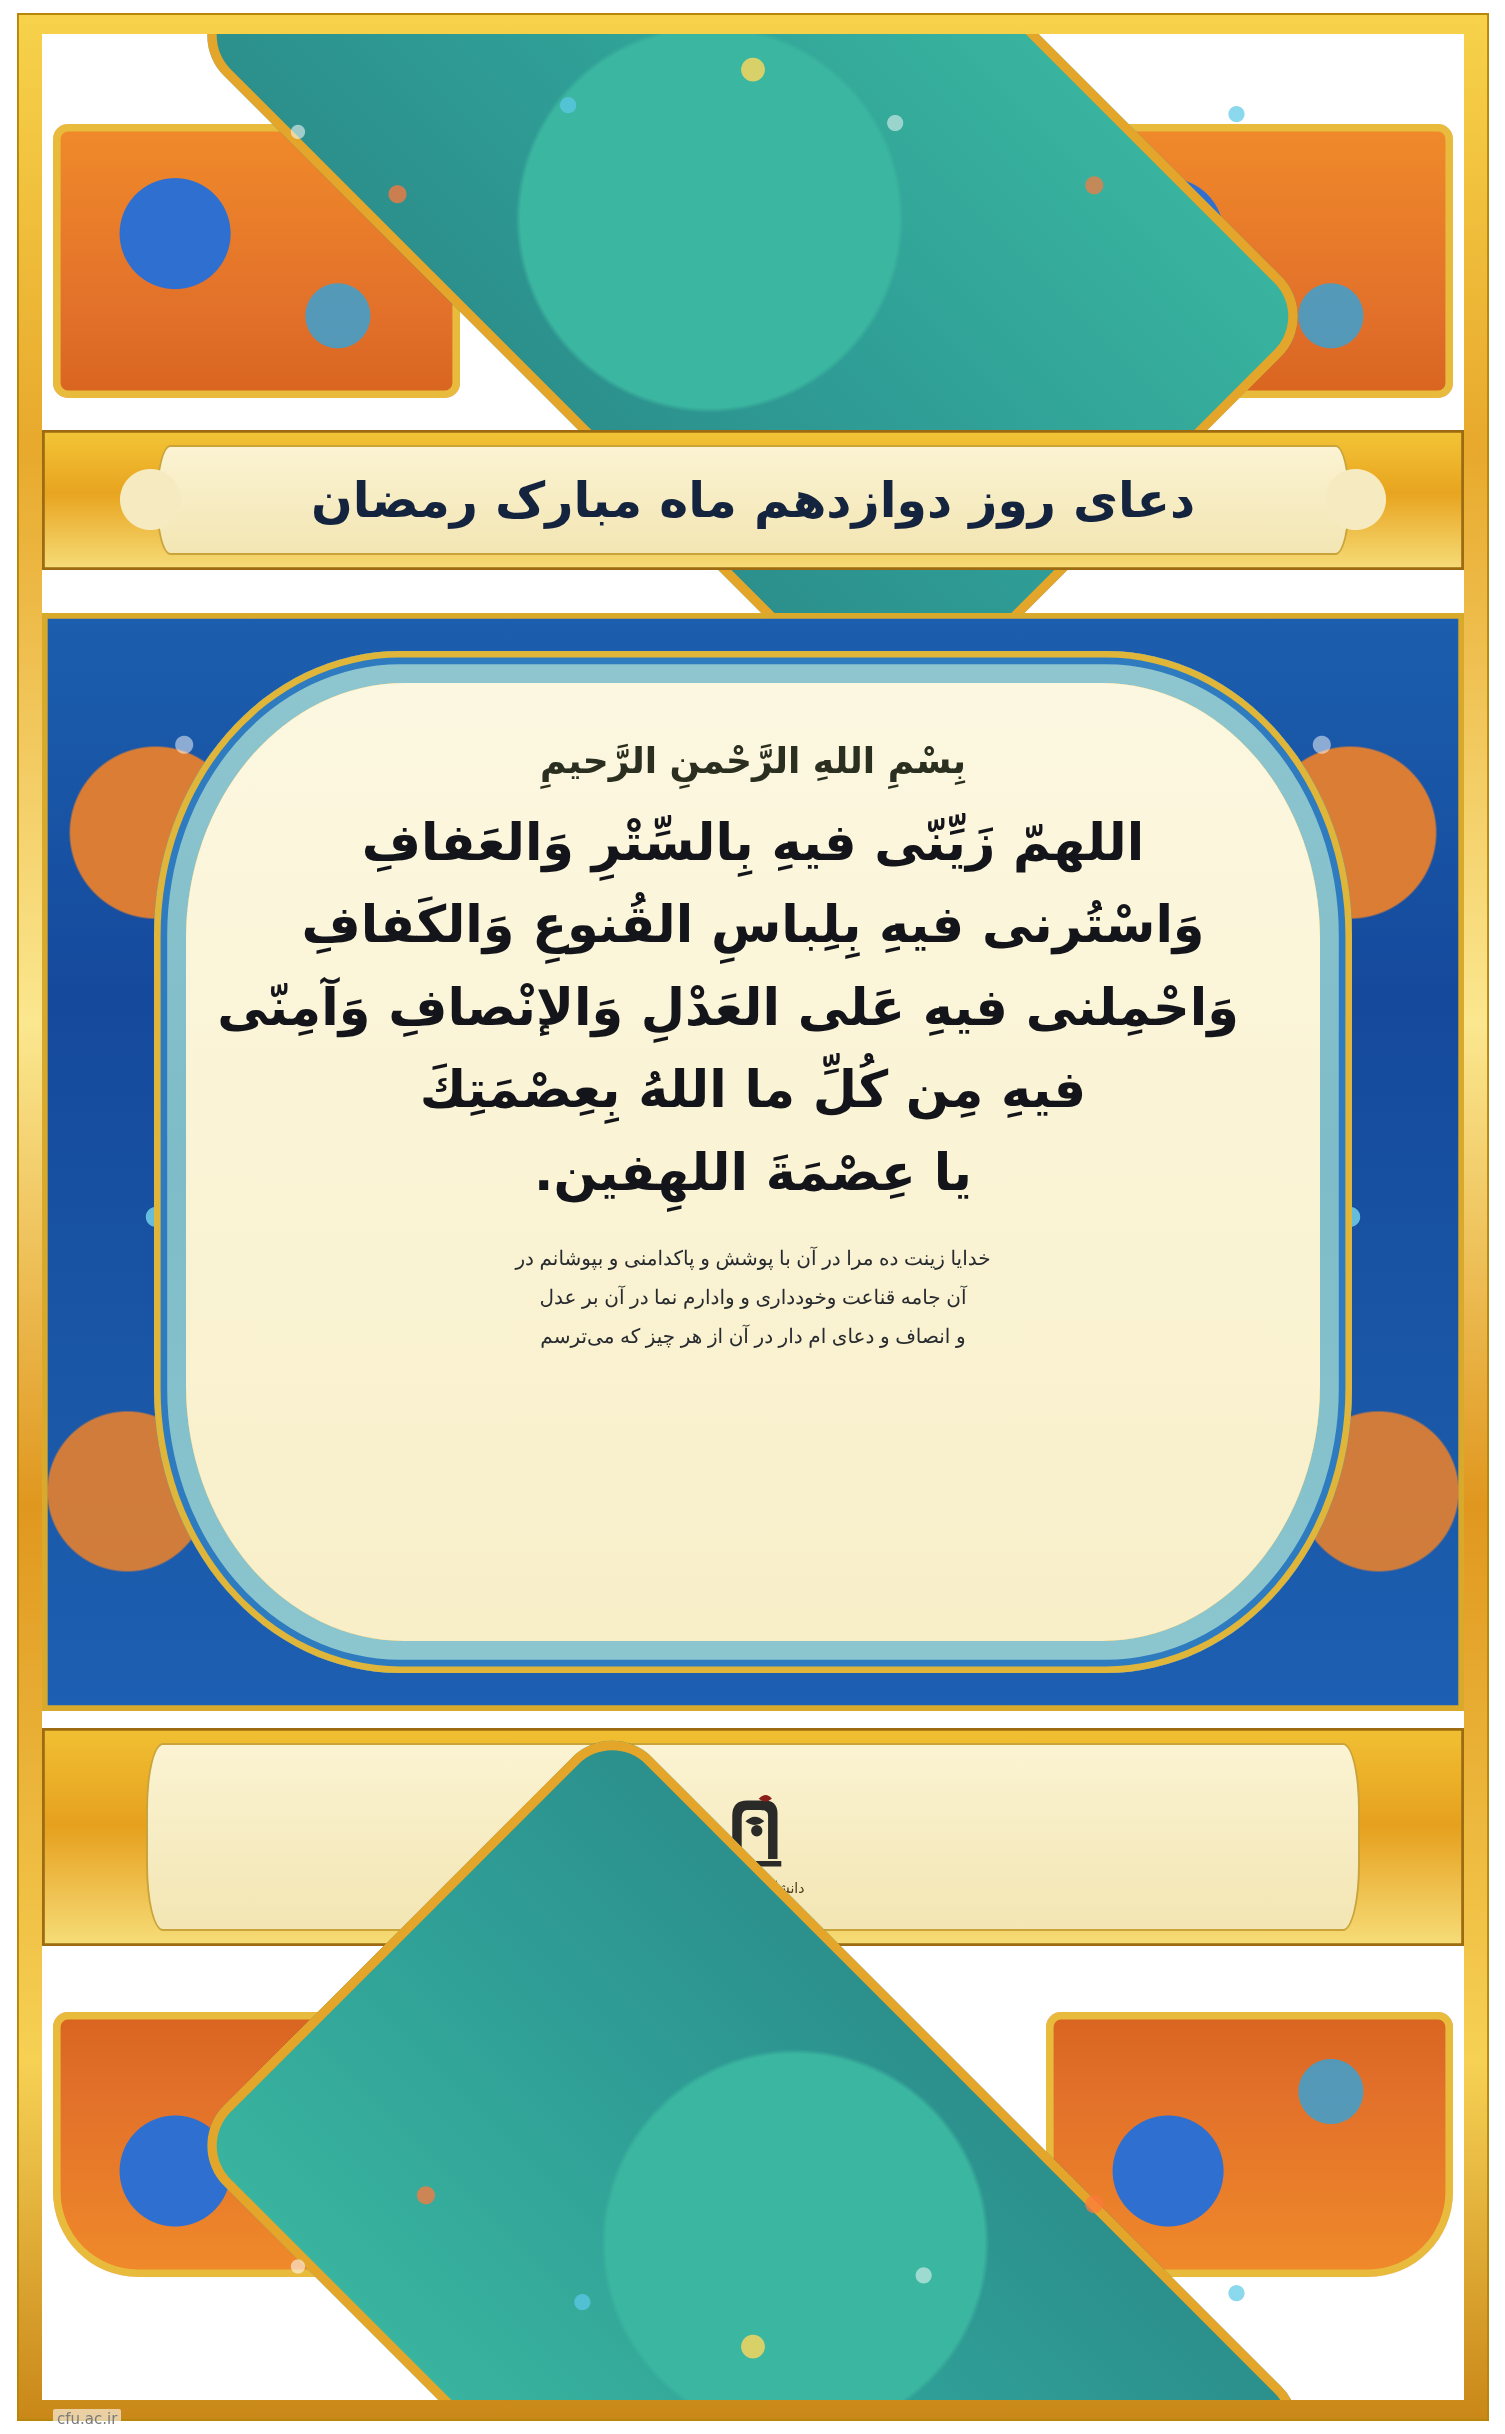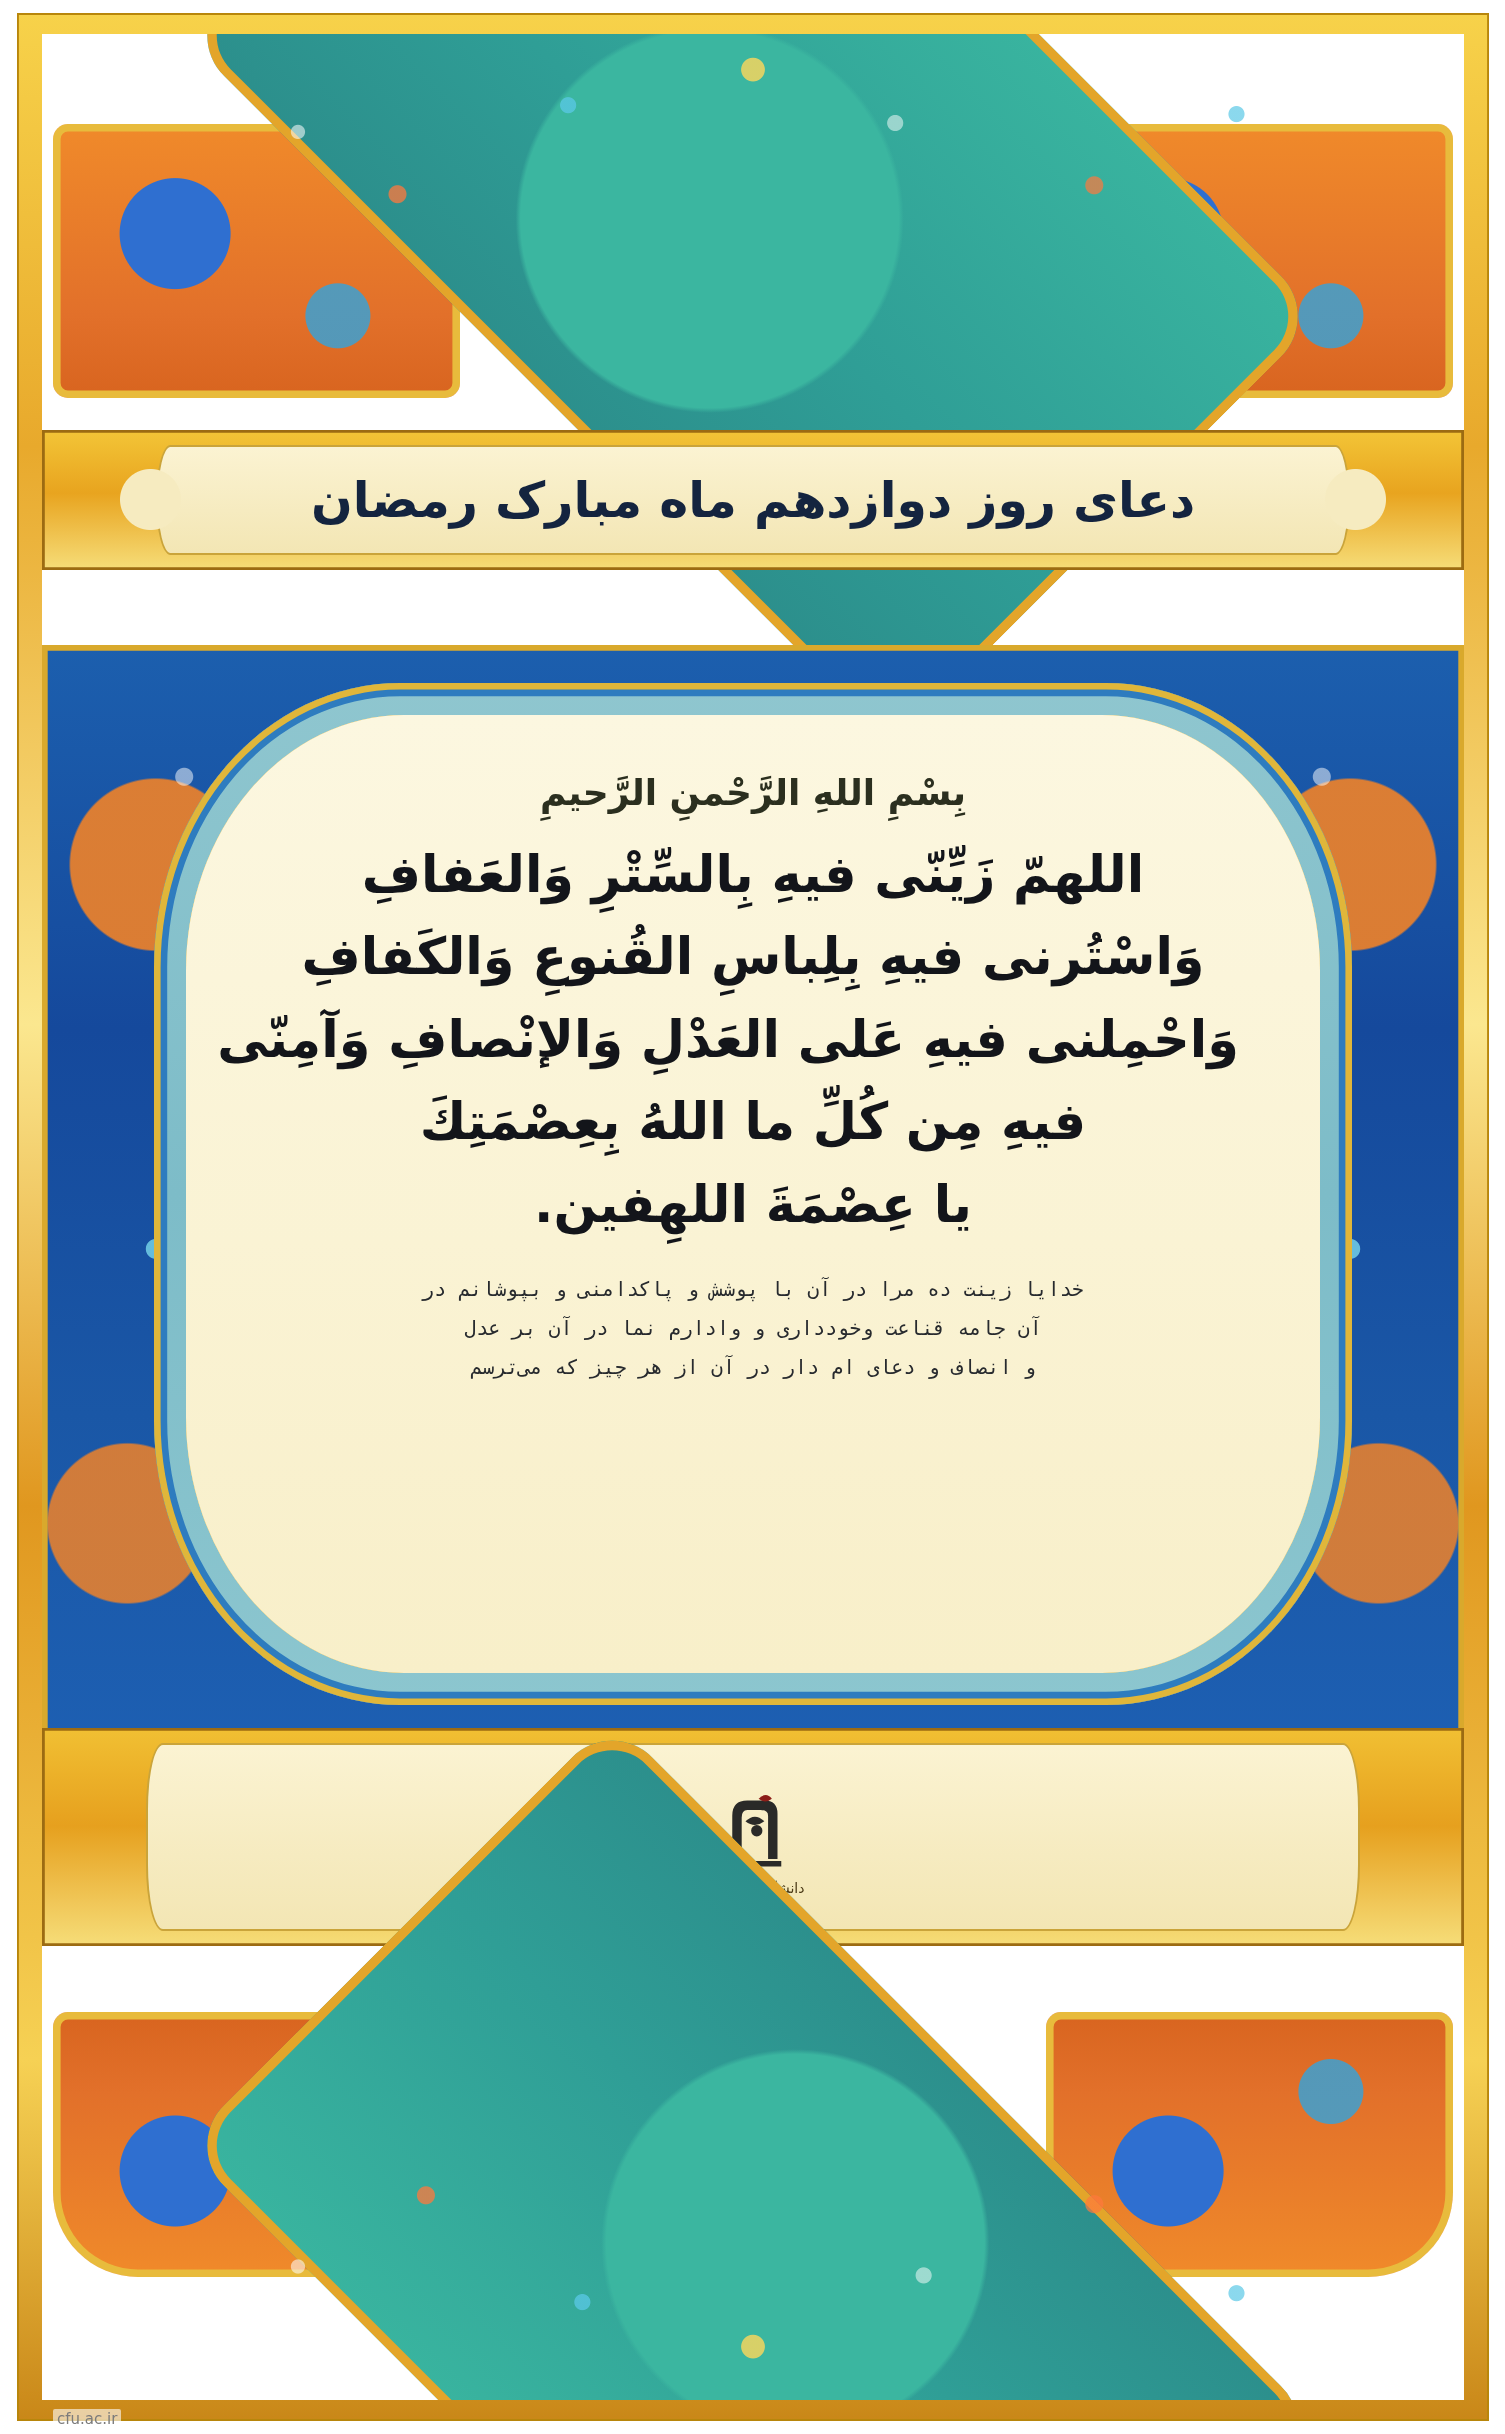--- a/index.html
+++ b/index.html
@@ -145,21 +145,21 @@
     color: #14243f;
     letter-spacing: 0.5px;
     white-space: nowrap;
     direction: rtl;
   }
 
   
   .main-panel {
     position:absolute;
     left:0; right:0;
-    top: 611px;
+    top: 579px;
     height: 1098px;
     background:
       radial-gradient(circle at 8% 20%, rgba(240,130,40,.9) 0 85px, transparent 87px),
       radial-gradient(circle at 92% 20%, rgba(240,130,40,.9) 0 85px, transparent 87px),
       radial-gradient(circle at 6% 80%, rgba(240,130,40,.85) 0 79px, transparent 81px),
       radial-gradient(circle at 94% 80%, rgba(240,130,40,.85) 0 79px, transparent 81px),
       radial-gradient(circle at 20% 50%, rgba(70,180,170,.75) 0 114px, transparent 115px),
       radial-gradient(circle at 80% 50%, rgba(70,180,170,.75) 0 114px, transparent 115px),
       linear-gradient(180deg,#1c5fae 0%, #15499c 35%, #1a57a6 70%, #1d5fb2 100%);
     box-shadow: 0 0 0 5.7px #d9a92c inset;
@@ -229,21 +229,21 @@
   .dua .line.last { font-size:51px; }
 
   .translation {
     direction: rtl;
     text-align: center;
     color: #272a2e;
     font-size: 20px;
     line-height: 1.95;
     margin-top: 24.6px;
     max-width: 776px;
-    font-family: Liberation Mono, monospace;
+    font-family: Liberation Sans, sans-serif;
   }
 
   
   .footer-band{
     position:absolute;
     left:0;right:0;
     top: 1694px;
     height: 218px;
     background: linear-gradient(180deg,#f1c033 0%, #e6a01e 45%, #f6dd79 100%);
     box-shadow: 0 0 0 2.8px #9c6b12 inset;

